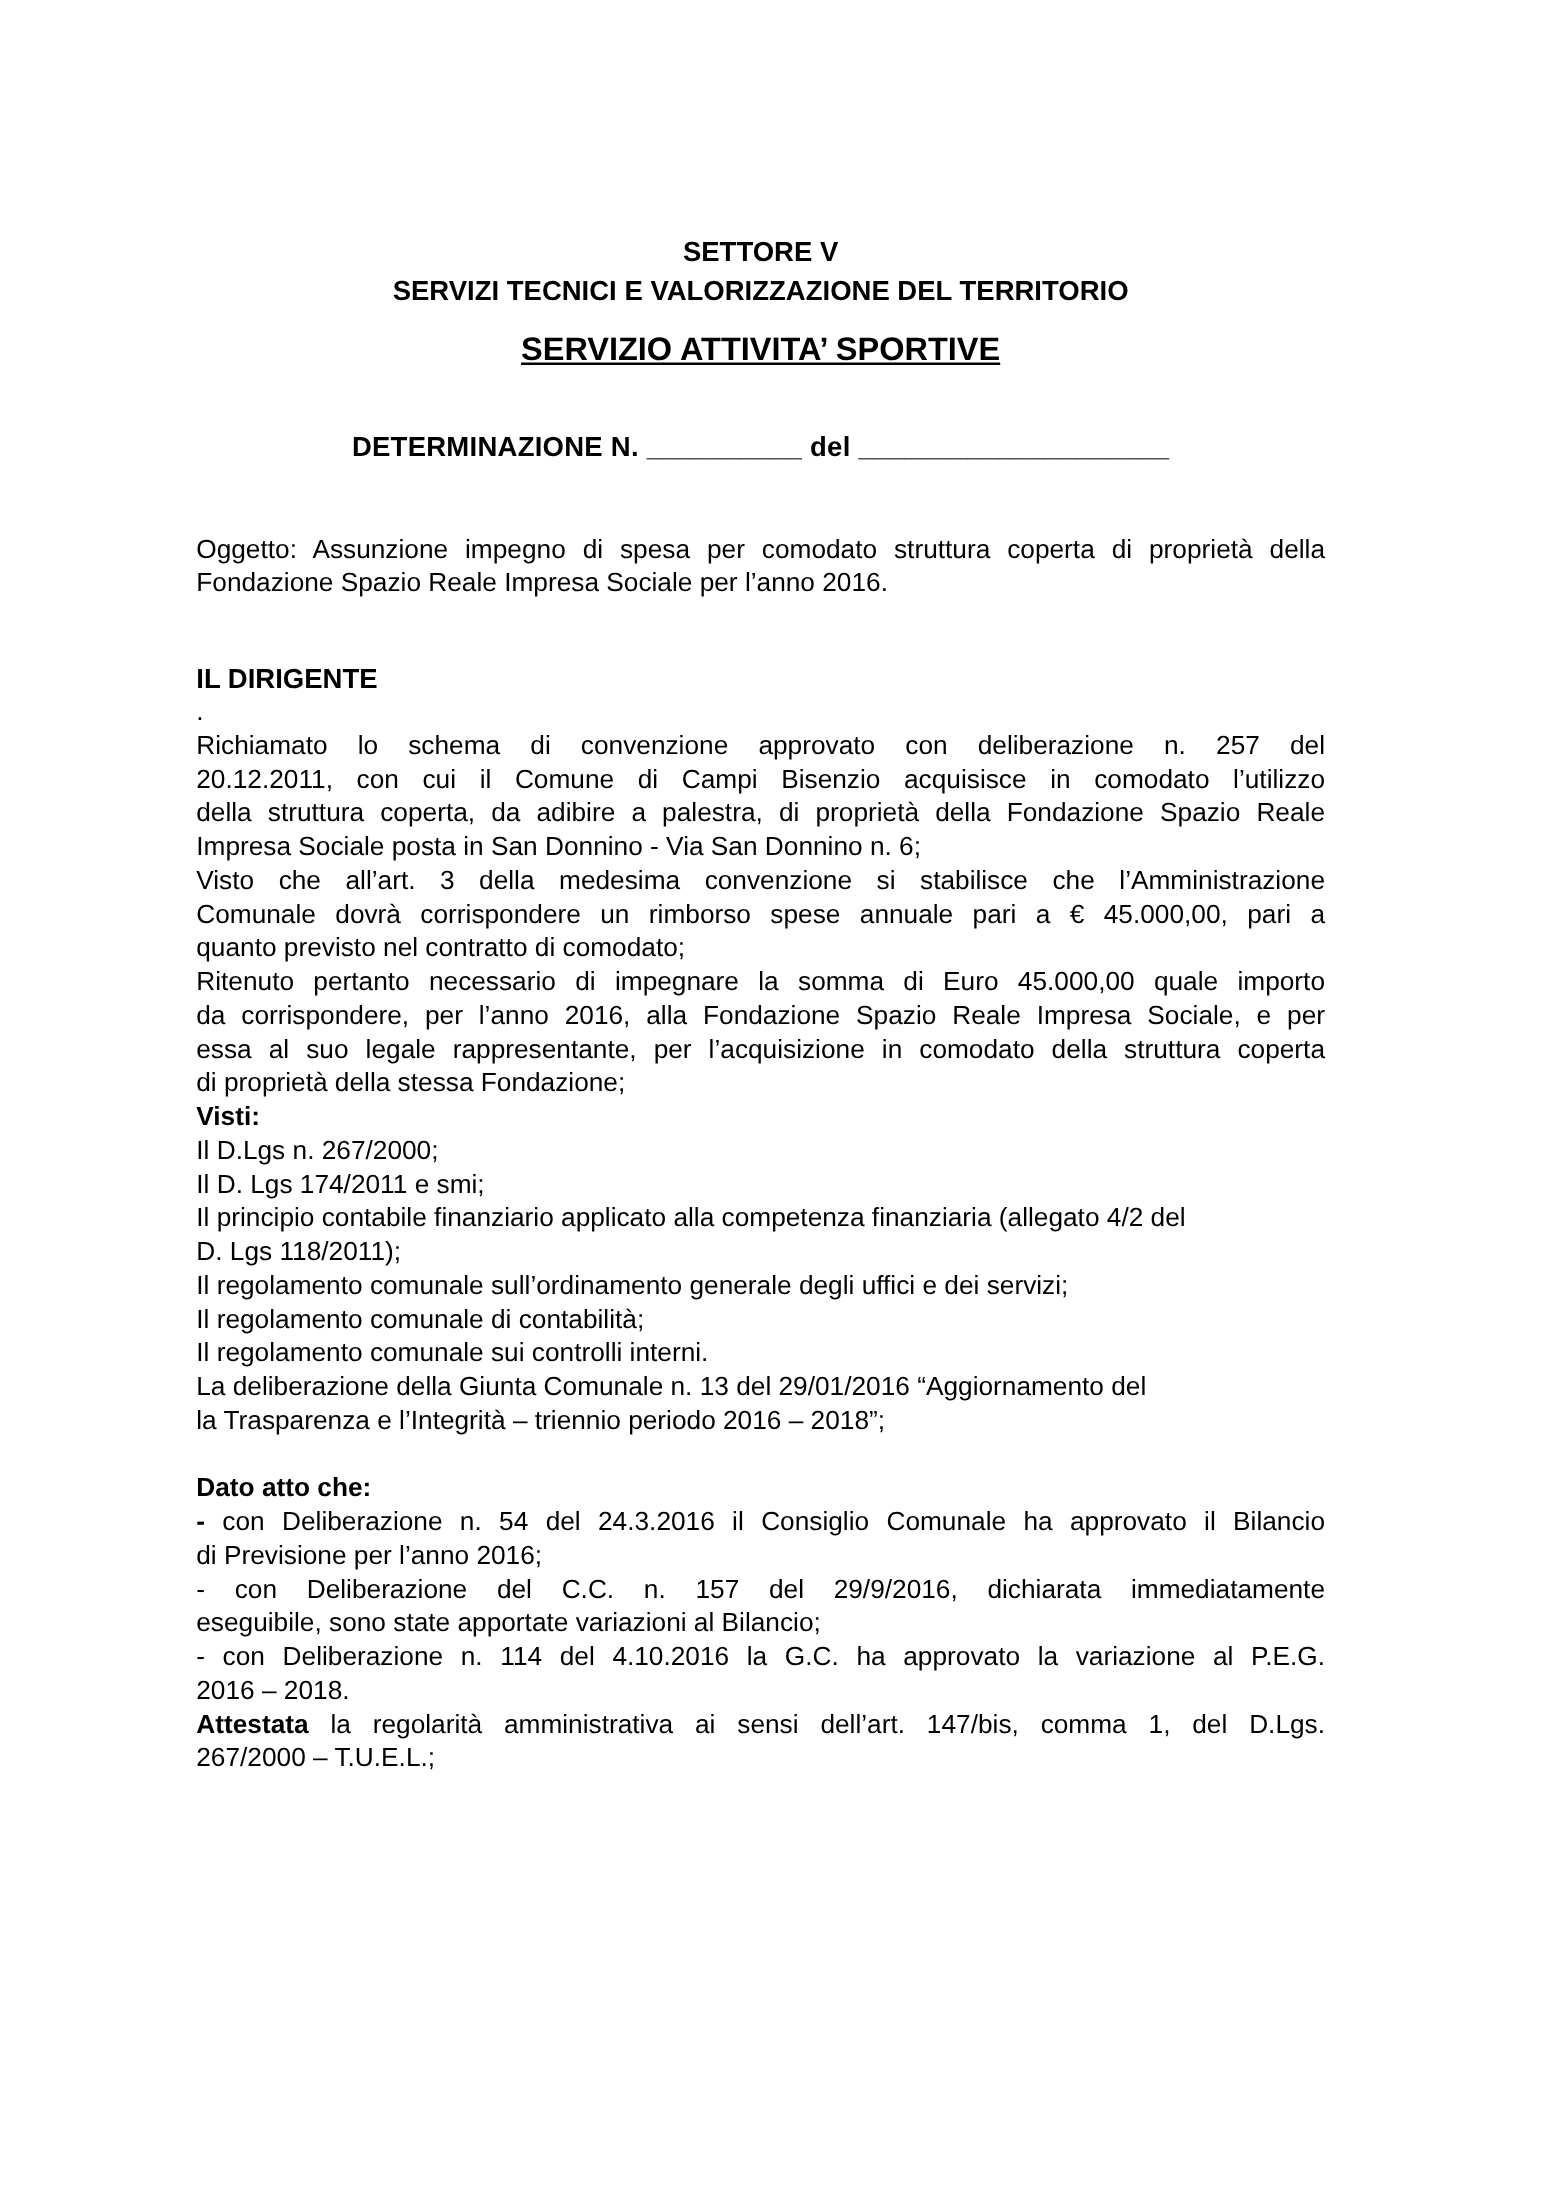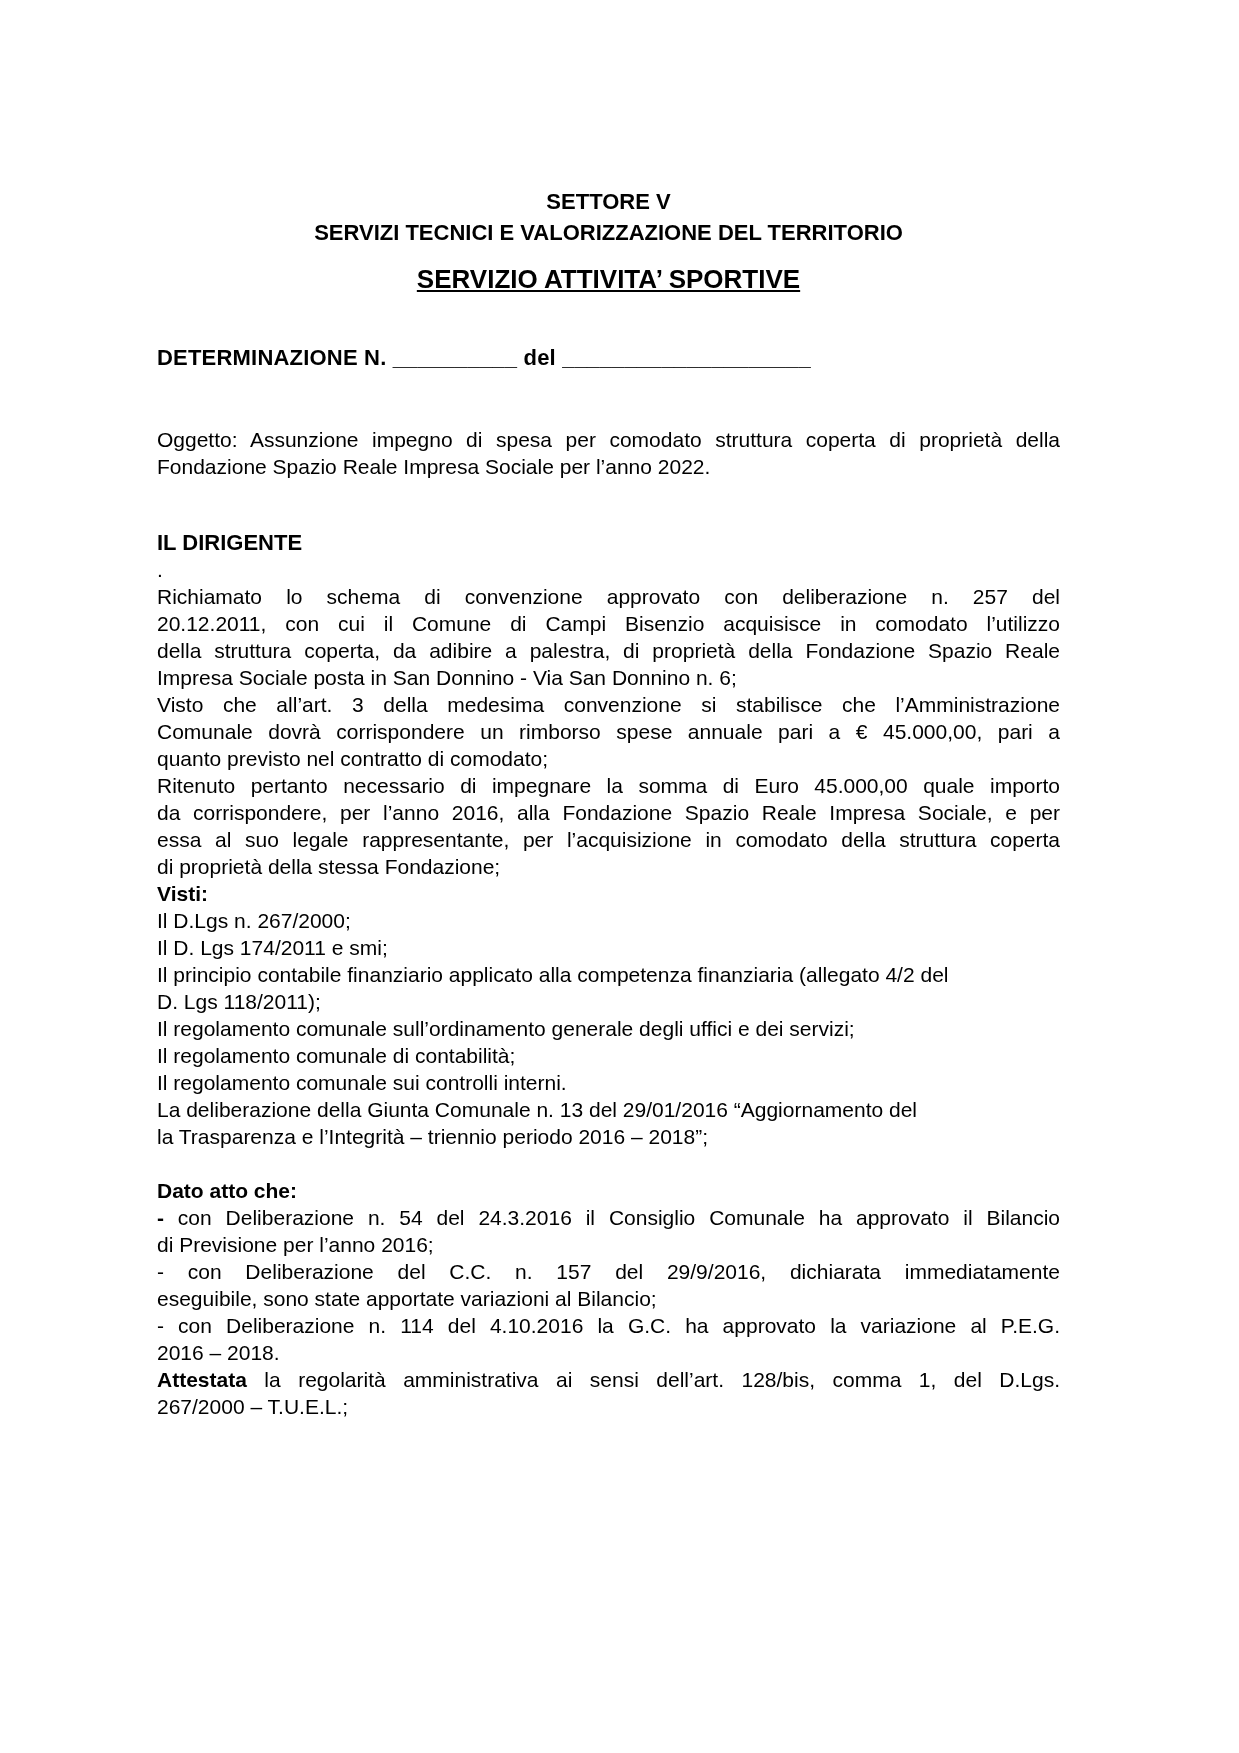--- a/index.html
+++ b/index.html
@@ -34,21 +34,21 @@
   }
   .service {
     text-align: center;
     font-weight: 700;
     font-size: 26px;
     line-height: 27px;
     margin-top: 18px;
   }
   .service span { text-decoration: underline; }
   .det {
-    text-align: left;
+    text-align: center;
     font-weight: 700;
     font-size: 22px;
     line-height: 27px;
     margin-top: 51px;
     letter-spacing: 0.2px;
   }
   .subject {
     margin-top: 55px;
   }
   .heading {
@@ -82,21 +82,21 @@
       <div class="det">
         <span>DETERMINAZIONE N.</span>
         <span>__________</span>
         <span>del</span>
         <span>____________________</span>
       </div>
     </div>
 
     <div class="subject" id="subject">
         <div class="line justify"><span>Oggetto: Assunzione impegno di spesa per comodato struttura coperta di proprietà della</span></div>
-        <div class="line"><span>Fondazione Spazio Reale Impresa Sociale per l’anno 2022.</span></div>
+        <div class="line"><span>Fondazione Spazio Reale Impresa Sociale per l’anno 2016.</span></div>
       </div>
 
     <div class="heading">IL DIRIGENTE</div>
 
     <div class="docbody" id="docbody">
         <div class="line"><span>.</span></div>
         <div class="line justify"><span>Richiamato lo schema di convenzione  approvato con deliberazione n. 257 del</span></div>
         <div class="line justify"><span>20.12.2011, con cui il Comune di Campi Bisenzio acquisisce in comodato l’utilizzo</span></div>
         <div class="line justify"><span>della struttura coperta, da adibire a palestra, di proprietà della Fondazione Spazio Reale</span></div>
         <div class="line"><span>Impresa Sociale  posta in San Donnino - Via San Donnino n. 6;</span></div>
@@ -118,18 +118,18 @@
         <div class="line"><span>La deliberazione della Giunta Comunale n. 13 del 29/01/2016 “Aggiornamento del</span></div>
         <div class="line"><span>la Trasparenza e l’Integrità – triennio periodo 2016 – 2018”;</span></div>
         <div class="line spacer"></div>
         <div class="line"><span class="b">Dato atto che:</span></div>
         <div class="line justify"><span class="b">-</span><span> con Deliberazione n. 54 del 24.3.2016 il Consiglio Comunale ha approvato il Bilancio</span></div>
         <div class="line"><span>di Previsione per l’anno 2016;</span></div>
         <div class="line justify"><span>- con Deliberazione del C.C. n. 157 del 29/9/2016, dichiarata immediatamente</span></div>
         <div class="line"><span>eseguibile, sono state apportate variazioni al Bilancio;</span></div>
         <div class="line justify"><span>- con Deliberazione n. 114 del 4.10.2016  la G.C. ha approvato la variazione al P.E.G.</span></div>
         <div class="line"><span>2016 – 2018.</span></div>
-        <div class="line justify"><span class="b">Attestata</span><span> la regolarità amministrativa ai sensi dell’art. 128/bis, comma 1, del D.Lgs.</span></div>
+        <div class="line justify"><span class="b">Attestata</span><span> la regolarità amministrativa ai sensi dell’art. 147/bis, comma 1, del D.Lgs.</span></div>
         <div class="line"><span>267/2000 – T.U.E.L.;</span></div>
       </div>
 
   </div>
 </div>
 
 </body></html>

